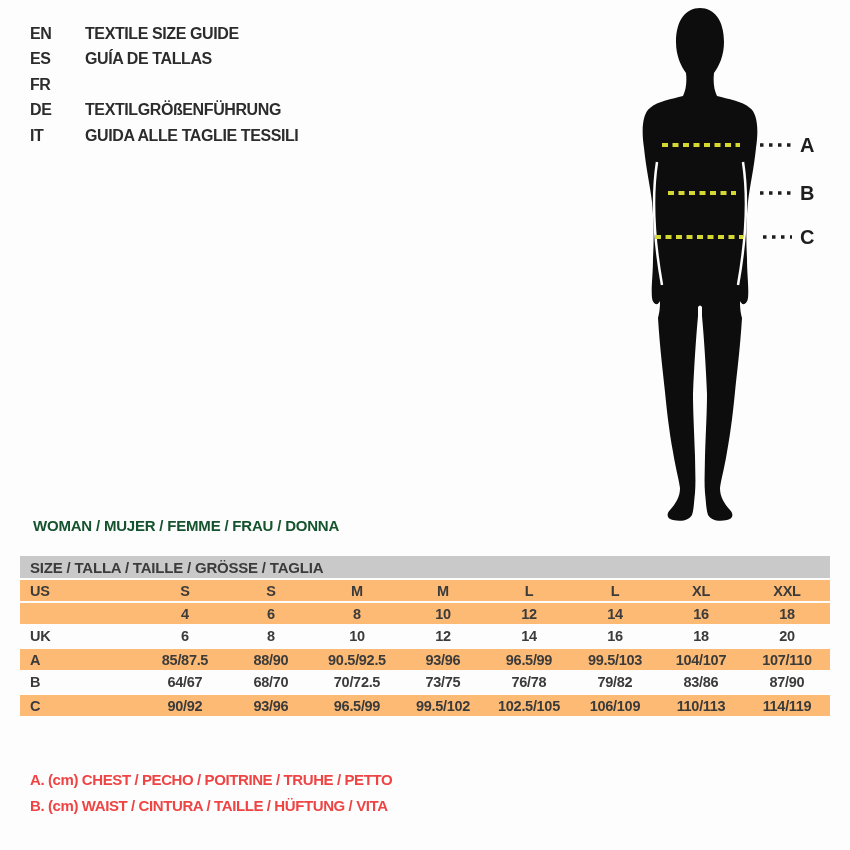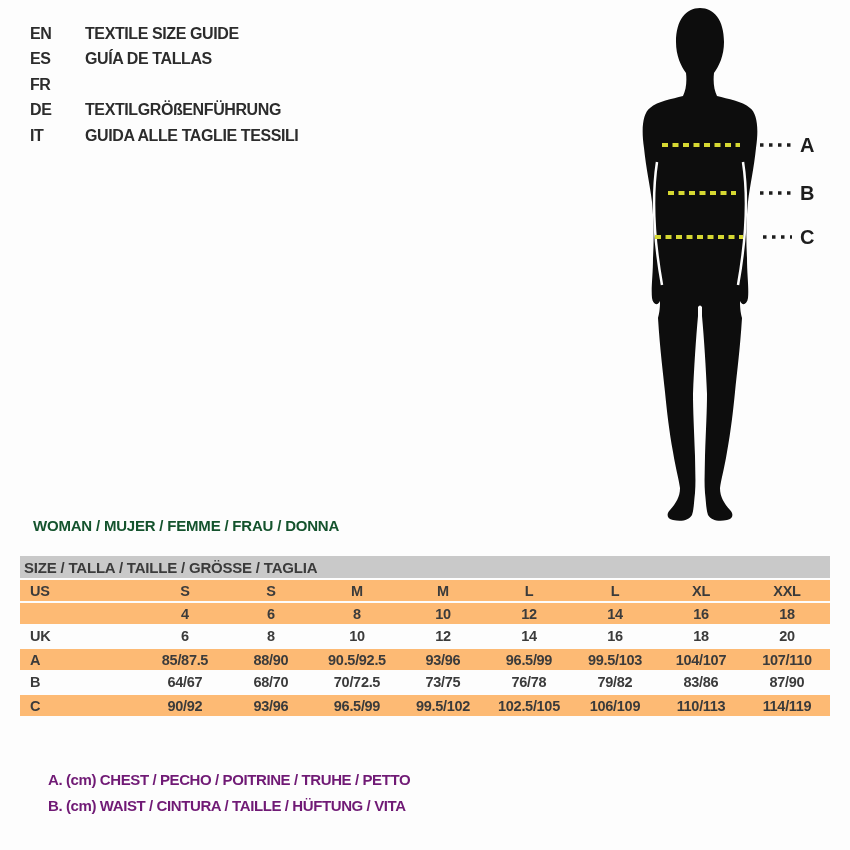--- a/index.html
+++ b/index.html
@@ -33,41 +33,40 @@
     position: absolute; left: 33px; top: 517px;
     font-weight: bold; font-size: 15px; letter-spacing: -0.2px; color: #14532d;
     white-space: nowrap;
     text-align: right;
   }
 
   
   .size-table { position: absolute; left: 20px; top: 556px; width: 810px; }
   .thead {
     height: 22px; background: #c9c9c9;
-    display: flex; align-items: center; padding-left: 4px;
+    display: flex; align-items: center; padding-left: 10px;
     font-weight: bold; font-size: 15px; color: #3b3b3b; letter-spacing: -0.2px;
     box-sizing: border-box;
   }
   .trow {
     display: grid; grid-template-columns: 122px repeat(8, 1fr);
     height: 23px; align-items: center;
     font-weight: bold; font-size: 14.5px; letter-spacing: -0.3px; color: #3b3b3b;
     box-sizing: border-box;
   }
   .trow.shade { background: #fdba74; border-top: 2px solid #fdfdfd; }
   .tlabel { padding-left: 10px; text-align: left; white-space: nowrap; }
   .tcell { text-align: center; white-space: nowrap; }
 
   
   .legend { position: absolute; left: 30px; top: 766px; }
   .legend-line {
     height: 26px; display: flex; align-items: center;
-    font-weight: bold; font-size: 15px; letter-spacing: -0.4px; color: #701a75;
+    font-weight: bold; font-size: 15px; letter-spacing: -0.4px; color: #ef4444;
     white-space: nowrap;
-    margin-left: 18px;
   }
 </style>
 </head>
 <body>
 
 <div class="lang-list">
   <div class="lang-row">
     <span class="lang-code">EN</span>
     <span class="lang-text">TEXTILE SIZE GUIDE</span>
   </div>

